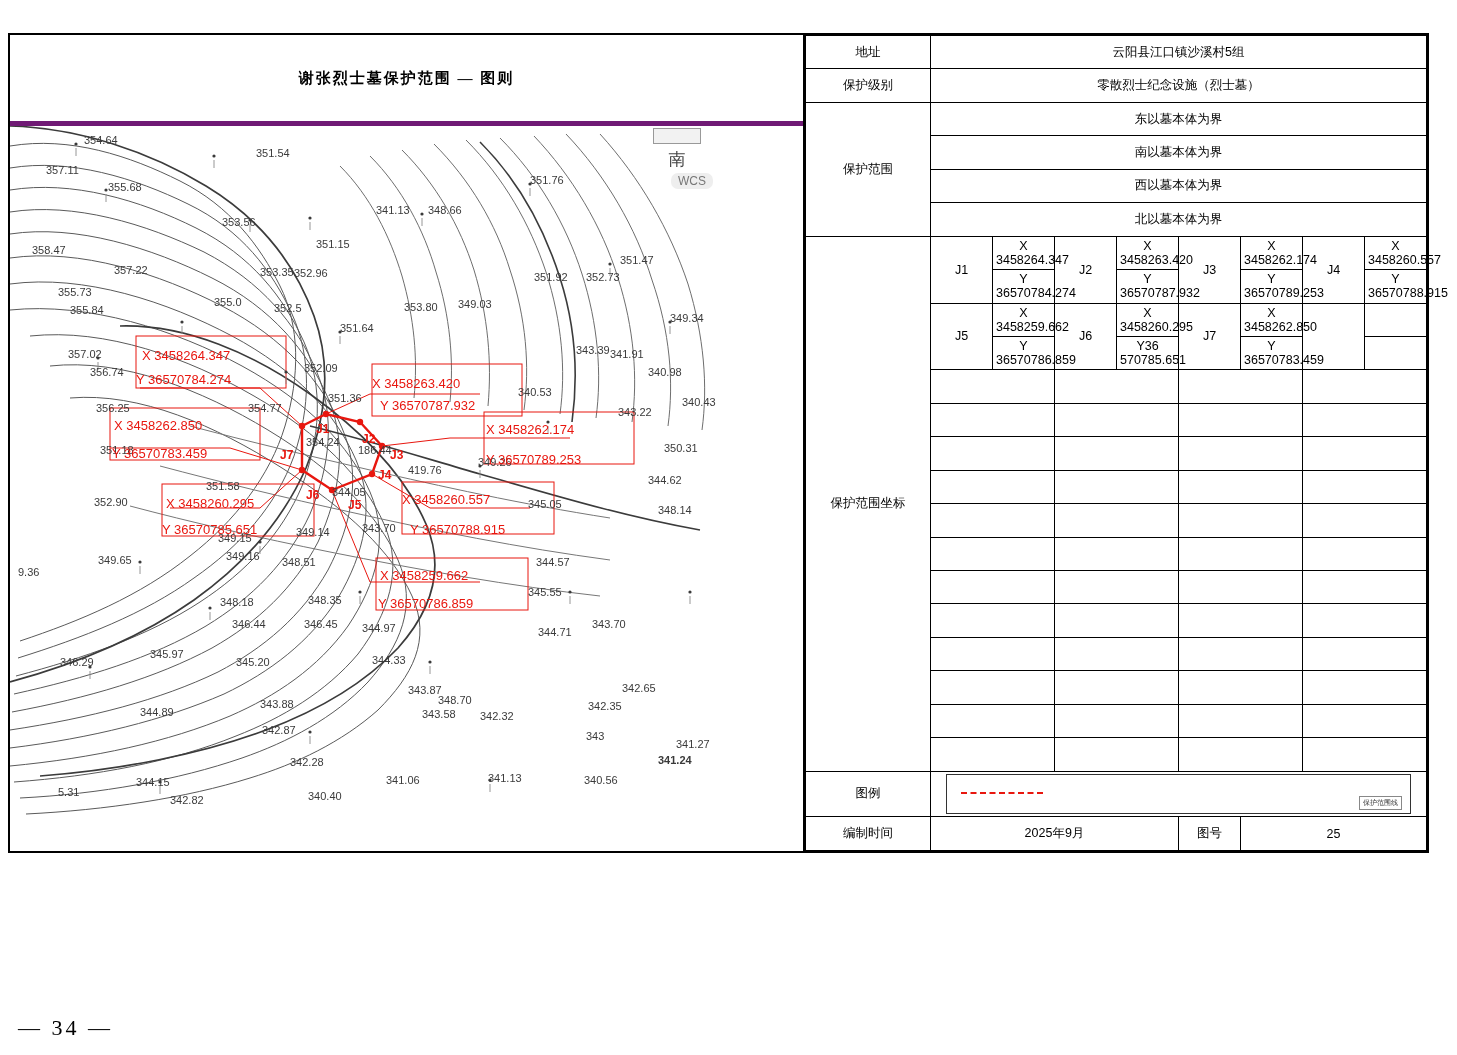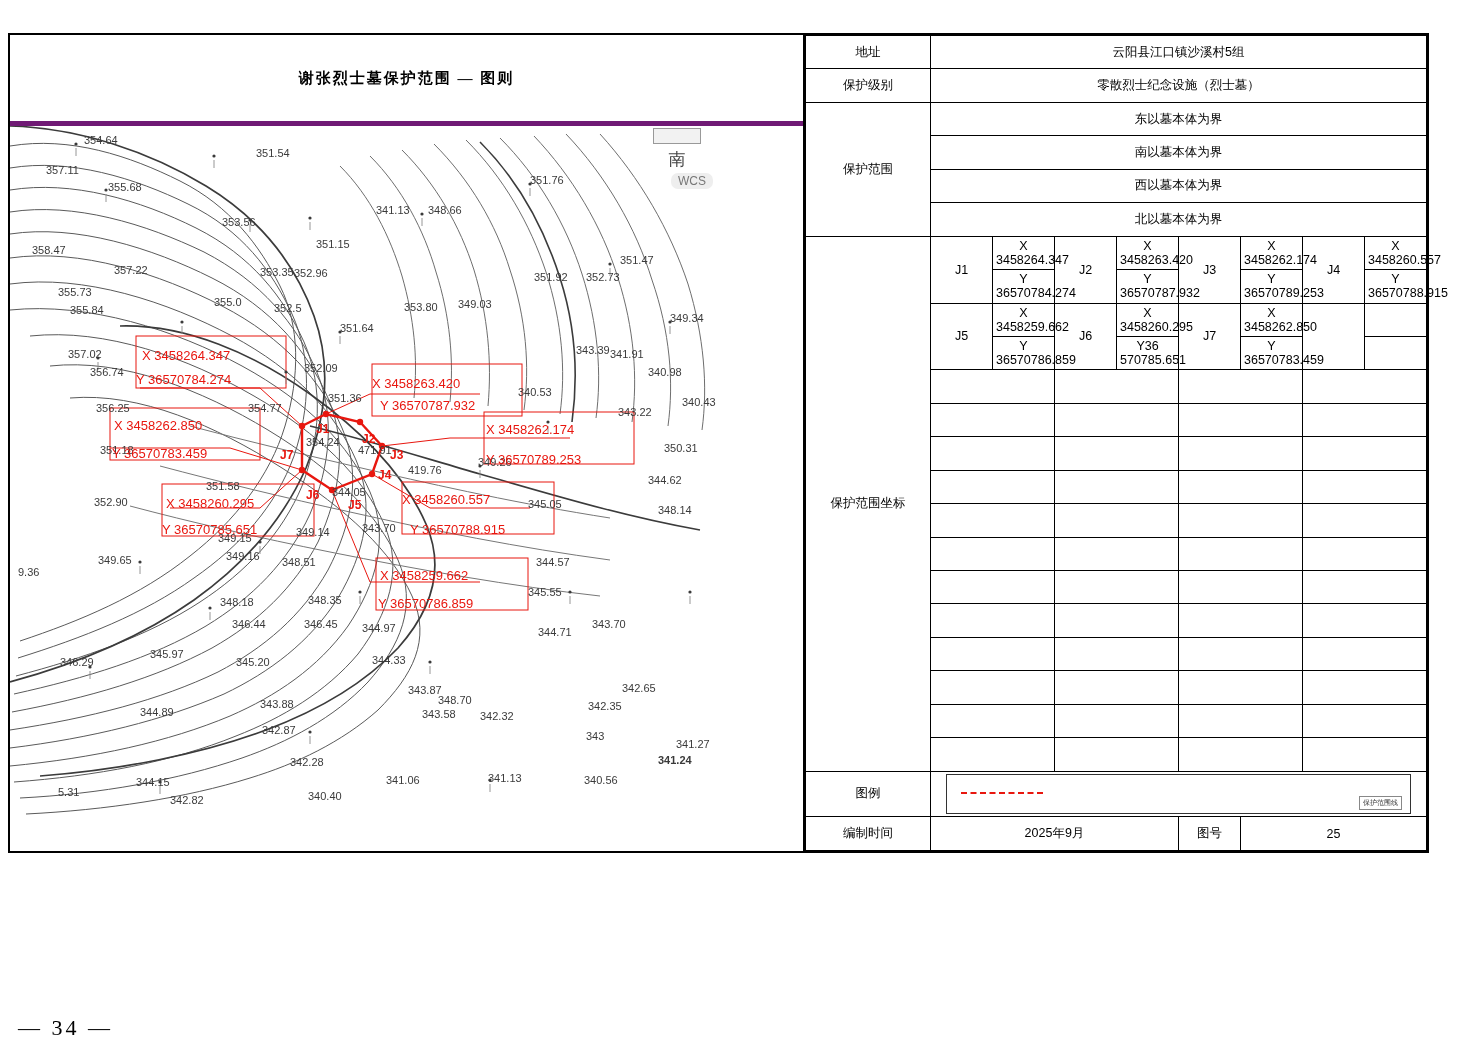--- a/index.html
+++ b/index.html
@@ -322,21 +322,21 @@
           <div class="map-label" style="left: 638px; top: 240px;">340.98</div>
           <div class="map-label" style="left: 86px; top: 276px;">356.25</div>
           <div class="map-label" style="left: 238px; top: 276px;">354.77</div>
           <div class="map-label" style="left: 318px; top: 266px;">351.36</div>
           <div class="map-label" style="left: 508px; top: 260px;">340.53</div>
           <div class="map-label" style="left: 608px; top: 280px;">343.22</div>
           <div class="map-label" style="left: 672px; top: 270px;">340.43</div>
           <div class="map-label" style="left: 90px; top: 318px;">351.18</div>
           <div class="map-label" style="left: 654px; top: 316px;">350.31</div>
           <div class="map-label" style="left: 296px; top: 310px;">354.24</div>
-          <div class="map-label" style="left: 348px; top: 318px;">471.91</div>
+          <div class="map-label" style="left: 348px; top: 318px;">186.44</div>
           <div class="map-label" style="left: 398px; top: 338px;">419.76</div>
           <div class="map-label" style="left: 468px; top: 330px;">349.26</div>
           <div class="map-label" style="left: 638px; top: 348px;">344.62</div>
           <div class="map-label" style="left: 84px; top: 370px;">352.90</div>
           <div class="map-label" style="left: 196px; top: 354px;">351.58</div>
           <div class="map-label" style="left: 322px; top: 360px;">344.05</div>
           <div class="map-label" style="left: 518px; top: 372px;">345.05</div>
           <div class="map-label" style="left: 648px; top: 378px;">348.14</div>
           <div class="map-label" style="left: 208px; top: 406px;">349.15</div>
           <div class="map-label" style="left: 286px; top: 400px;">349.14</div>

